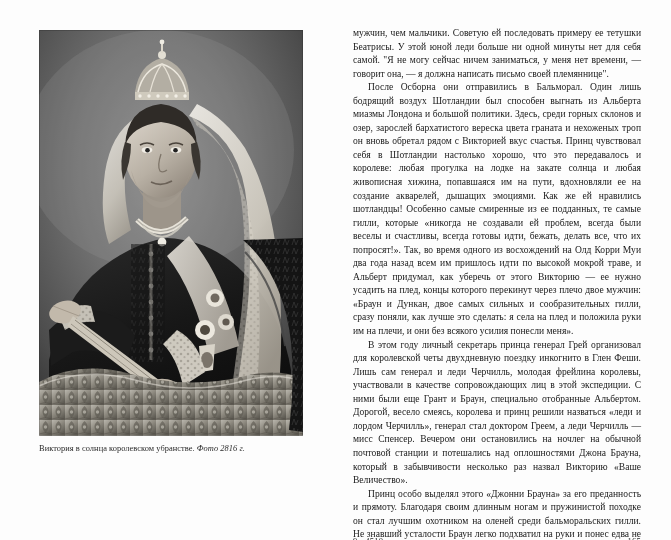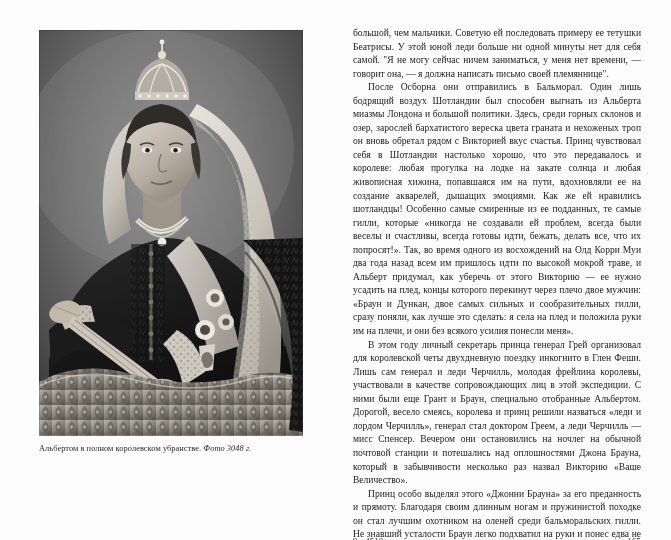--- a/index.html
+++ b/index.html
@@ -251,27 +251,27 @@
         <path d="M0 406 L0 356 Q44 336 96 350 Q152 366 208 350 Q240 342 264 352" stroke="#efece3" stroke-width="1.6" fill="none" opacity="0.5"></path>
 
         <path d="M204 210 Q244 244 252 312 Q256 356 250 400 L264 402 L264 208 Z" fill="url(#furPat)"></path>
         <path d="M206 222 Q238 256 246 316" stroke="#454545" stroke-width="2" fill="none" opacity="0.8"></path>
 
         <rect width="264" height="406" fill="none" stroke="#2a2a2a" stroke-width="2" opacity="0.35"></rect>
       </svg>
     </div>
 
     <div class="photo-caption">
-      <span>Альбертом в полном королевском убранстве.</span>
-      <span class="cap-italic">Фото 3048 г.</span>
+      <span>Виктория в солнца королевском убранстве.</span>
+      <span class="cap-italic">Фото 2816 г.</span>
     </div>
   </div>
 
   <div class="right-col">
-    <p class="body-par first">большой, чем мальчики. Советую ей последовать примеру ее тетушки Беатрисы. У этой юной леди больше ни одной минуты нет для себя самой. "Я не могу сейчас ничем заниматься, у меня нет времени, — говорит она, — я должна написать письмо своей племяннице".</p>
+    <p class="body-par first">мужчин, чем мальчики. Советую ей последовать примеру ее тетушки Беатрисы. У этой юной леди больше ни одной минуты нет для себя самой. "Я не могу сейчас ничем заниматься, у меня нет времени, — говорит она, — я должна написать письмо своей племяннице".</p>
     <p class="body-par">После Осборна они отправились в Бальморал. Один лишь бодрящий воздух Шотландии был способен выгнать из Альберта миазмы Лондона и большой политики. Здесь, среди горных склонов и озер, зарослей бархатистого вереска цвета граната и нехоженых троп он вновь обретал рядом с Викторией вкус счастья. Принц чувствовал себя в Шотландии настолько хорошо, что это передавалось и королеве: любая прогулка на лодке на закате солнца и любая живописная хижина, попавшаяся им на пути, вдохновляли ее на создание акварелей, дышащих эмоциями. Как же ей нравились шотландцы! Особенно самые смиренные из ее подданных, те самые гилли, которые «никогда не создавали ей проблем, всегда были веселы и счастливы, всегда готовы идти, бежать, делать все, что их попросят!». Так, во время одного из восхождений на Олд Корри Муи два года назад всем им пришлось идти по высокой мокрой траве, и Альберт придумал, как уберечь от этого Викторию — ее нужно усадить на плед, концы которого перекинут через плечо двое мужчин: «Браун и Дункан, двое самых сильных и сообразительных гилли, сразу поняли, как лучше это сделать: я села на плед и положила руки им на плечи, и они без всякого усилия понесли меня».</p>
     <p class="body-par">В этом году личный секретарь принца генерал Грей организовал для королевской четы двухдневную поездку инкогнито в Глен Феши. Лишь сам генерал и леди Черчилль, молодая фрейлина королевы, участвовали в качестве сопровождающих лиц в этой экспедиции. С ними были еще Грант и Браун, специально отобранные Альбертом. Дорогой, весело смеясь, королева и принц решили назваться «леди и лордом Черчилль», генерал стал доктором Греем, а леди Черчилль — мисс Спенсер. Вечером они остановились на ночлег на обычной почтовой станции и потешались над оплошностями Джона Брауна, который в забывчивости несколько раз назвал Викторию «Ваше Величество».</p>
     <p class="body-par">Принц особо выделял этого «Джонни Брауна» за его преданность и прямоту. Благодаря своим длинным ногам и пружинистой походке он стал лучшим охотником на оленей среди бальморальских гилли. Не знавший усталости Браун легко подхватил на руки и понес едва не скатившуюся со склона горы Крэг Норди леди Джейн Черчилль. Виктория</p>
   </div>
 
   <div class="footer">
     <span class="sig-mark">9 - 4510</span>
     <span class="page-num">165</span>
   </div>
 

